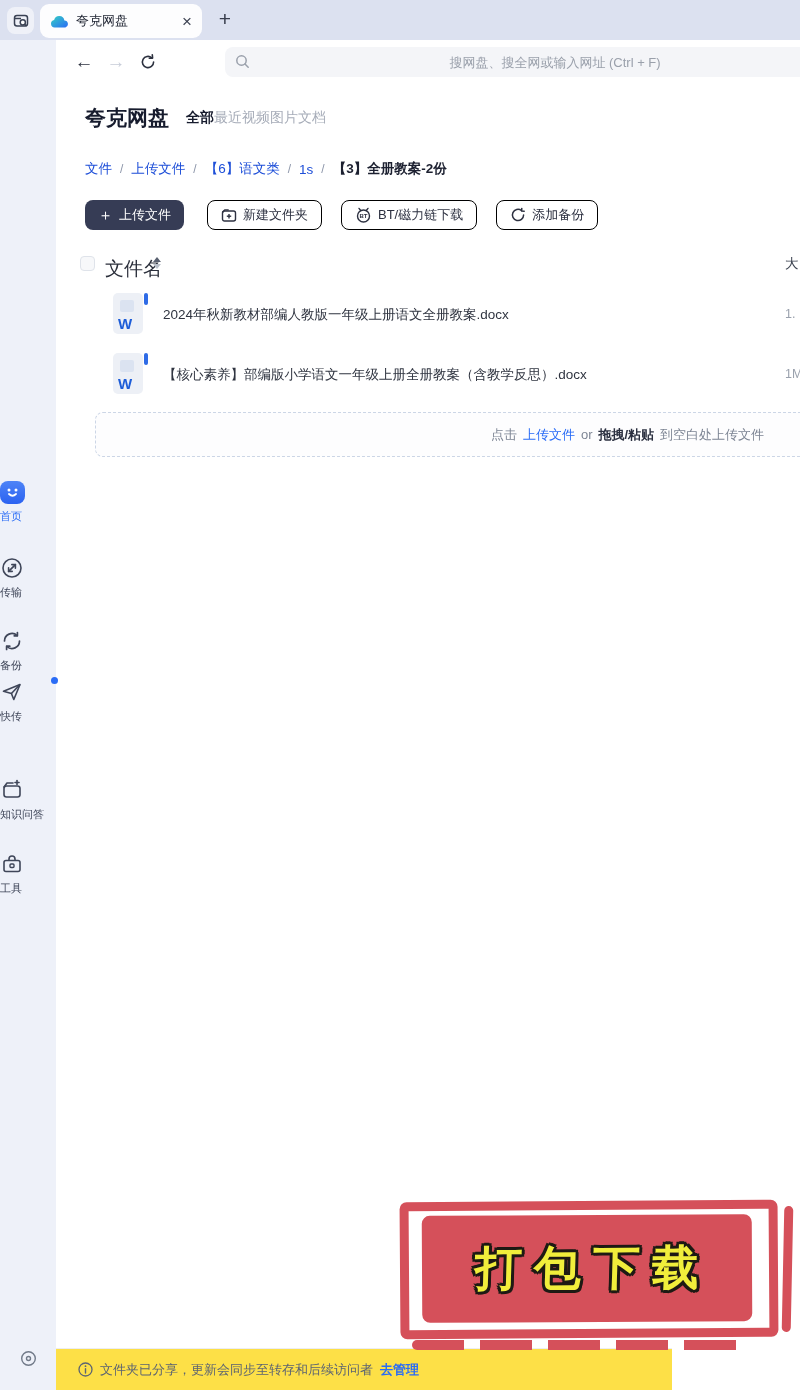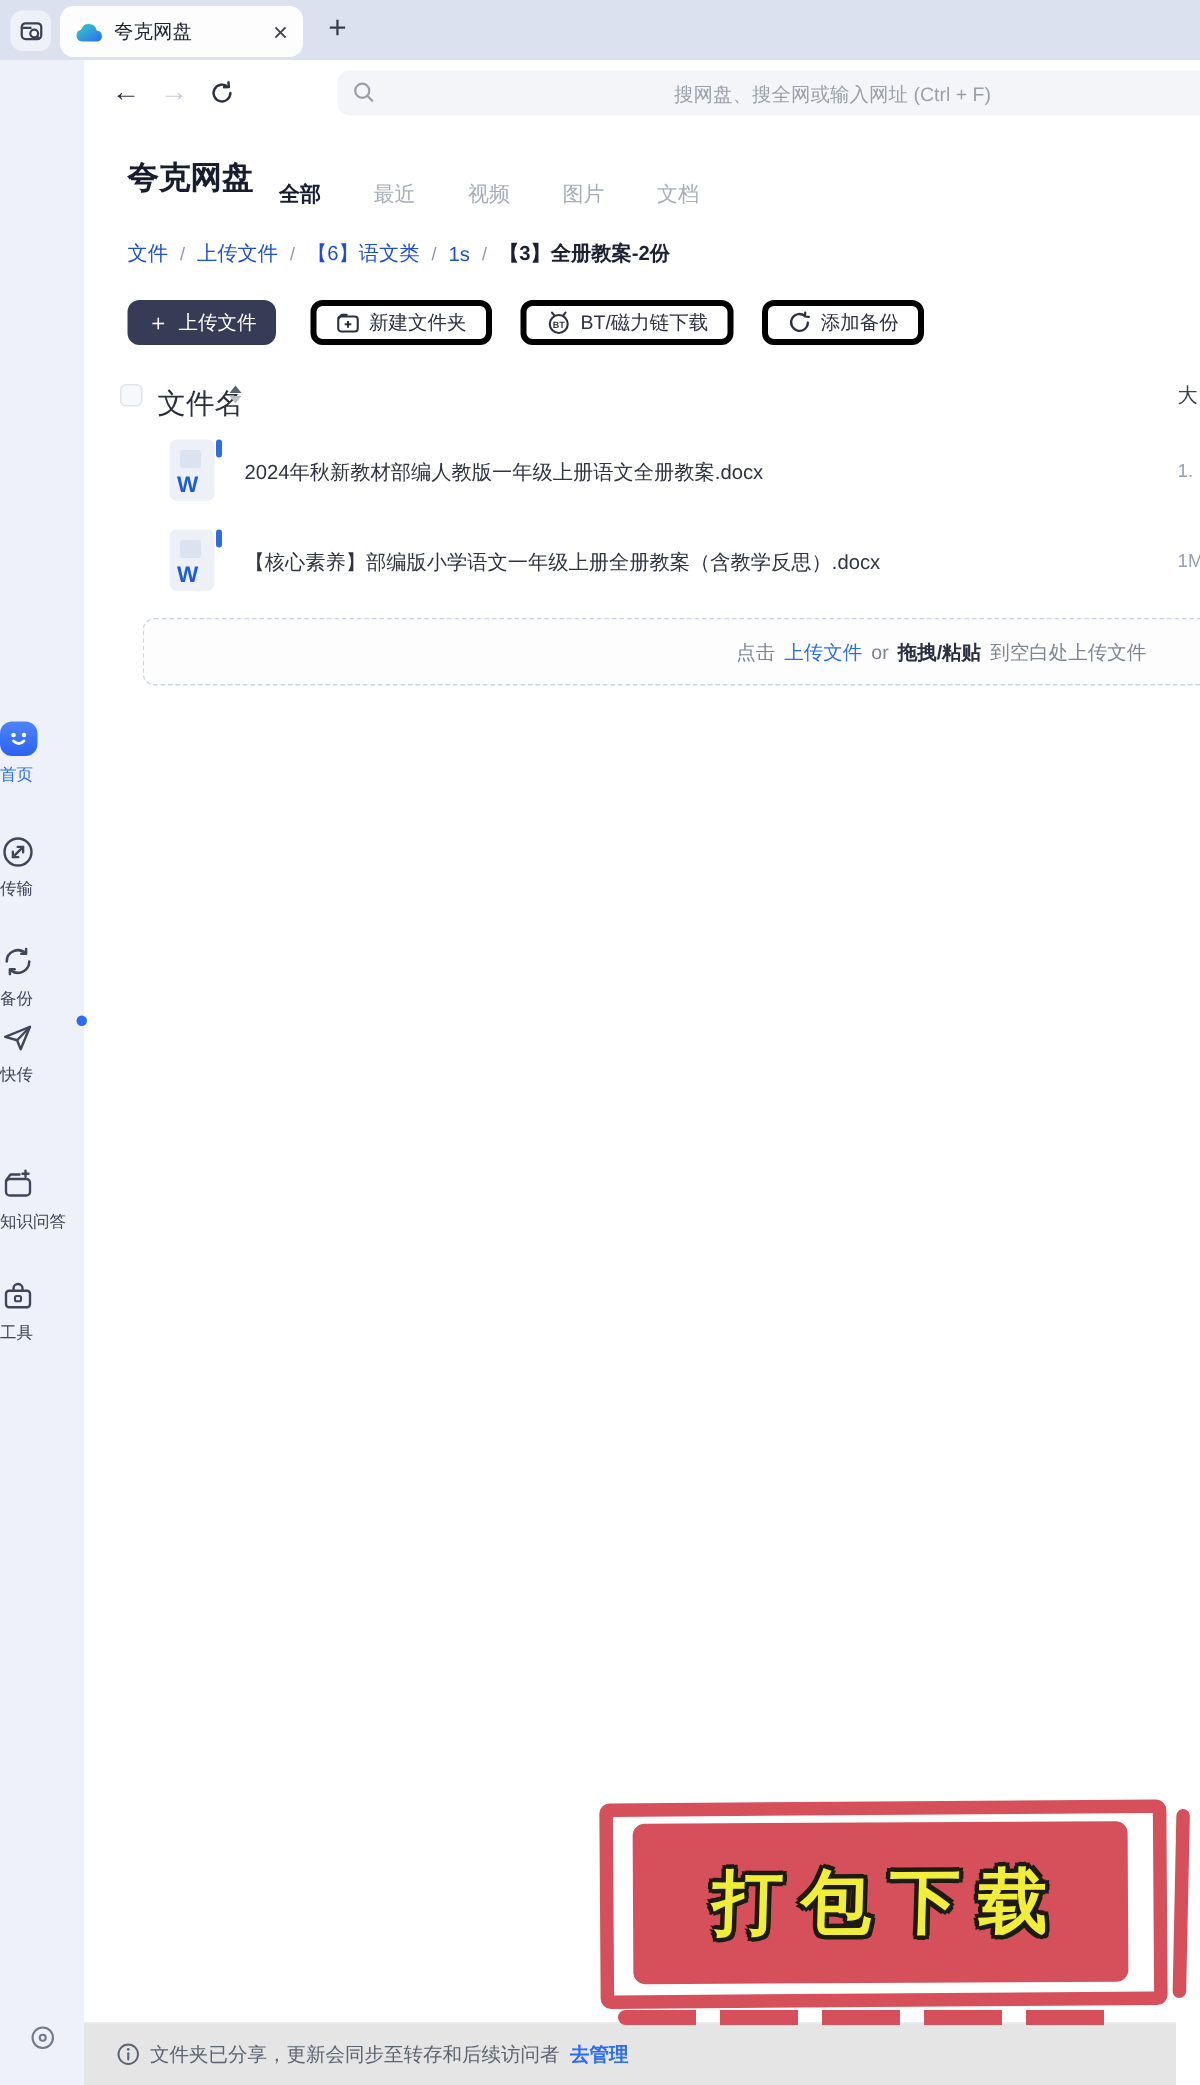--- a/index.html
+++ b/index.html
@@ -30,37 +30,37 @@
 
   .searchbar { position:absolute; left:225px; top:47px; width:660px; height:30px; }
   .searchbar input { width:100%; height:100%; background:#f4f5f8; border:none; border-radius:8px;
     font-size:13px; color:#333; text-align:center; outline:none;
     font-family:"Liberation Sans","DejaVu Sans",sans-serif; }
   .searchbar input::placeholder { color:#9aa0ab; }
   .search-ic { position:absolute; left:10px; top:7px; }
 
   
   .page-title { position:absolute; left:85px; top:104px; font-size:21px; font-weight:bold; color:#171c2e; }
-  .view-tabs { position:absolute; left:186px; top:121px; display:flex; gap:35px; }
+  .view-tabs { position:absolute; left:186px; top:109px; display:flex; }
   .view-tab { font-size:14px; color:#a6acb8; }
   .view-tab.active { color:#171c2e; font-weight:bold; }
 
   
   .crumbs { position:absolute; left:85px; top:160px; display:flex; align-items:center; gap:8px;
     font-size:13.5px; }
   .crumb { color:#1d4ed8; }
   .crumb-sep { color:#8d96aa; font-size:12px; }
   .crumb-cur { color:#1c2030; font-weight:bold; }
 
   
   .actions { position:absolute; left:85px; top:200px; display:flex; }
   .btn { height:30px; border-radius:8px; display:flex; align-items:center; gap:6px;
     padding:0 13px; font-size:13px; }
   .btn.primary { background:#363c55; color:#fff; margin-right:23px; }
-  .btn.ghost { background:#fff; border:4px solid #000000; color:#2c3040; margin-right:19px; }
+  .btn.ghost { background:#fff; border:1px solid #000000; color:#2c3040; margin-right:19px; }
   .plus-g { font-size:15px; font-weight:300; }
 
   
   .thead-check { position:absolute; left:80px; top:256px; width:15px; height:15px;
     border:1.5px solid #dfe3ea; border-radius:4px; background:#f7f8fa; }
   .thead-name { position:absolute; left:105px; top:256px; font-size:19px; color:#2b2f3b; }
   .sort { position:absolute; left:153px; top:257px; display:flex; flex-direction:column; gap:2px; }
   .tri-up { width:0; height:0; border-left:4px solid transparent; border-right:4px solid transparent;
     border-bottom:5px solid #596070; }
   .tri-dn { width:0; height:0; border-left:4px solid transparent; border-right:4px solid transparent;
@@ -92,21 +92,21 @@
   .side-item.active .side-label { color:#2a6cf6; }
   .home-badge { width:25px; height:23px; border-radius:8px;
     background:linear-gradient(180deg,#4e84f7,#2b62f1); display:flex; align-items:center; justify-content:center; }
   .plane-wrap { position:relative; }
   .plane-dot { position:absolute; right:-2px; top:-3px; width:7px; height:7px; border-radius:50%;
     background:#2a6cf6; }
 
   .rail-bottom { position:absolute; left:20px; top:1350px; }
 
   
-  .footer { position:absolute; left:56px; top:1348px; width:728px; height:42px; background:#e5e5e5;
+  .footer { position:absolute; left:56px; top:1348px; width:616px; height:42px; background:#fde047;
     border-top:1px solid #ecedf1; display:flex; align-items:center; padding-left:22px; gap:7px; }
   .foot-msg { font-size:13px; color:#5c6472; }
   .foot-link { font-size:13px; color:#2a6cf6; font-weight:bold; }
 
   
   .stamp { position:absolute; left:398px; top:1198px; width:394px; height:152px; z-index:5; }
   .stamp-frame { position:absolute; left:2px; top:3px; right:14px; bottom:12px;
     border:9px solid #d5505a; border-radius:7px; transform:rotate(-.4deg); }
   .stamp-frame-r { position:absolute; right:0; top:8px; width:9px; height:126px; background:#d5505a;
     border-radius:5px; transform:rotate(1.2deg); }

